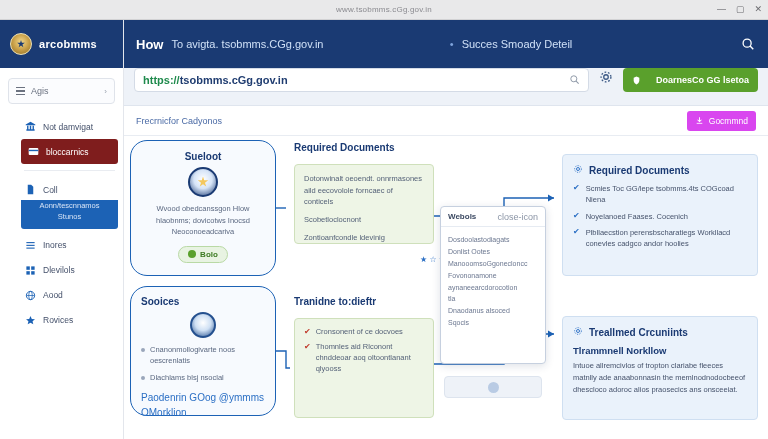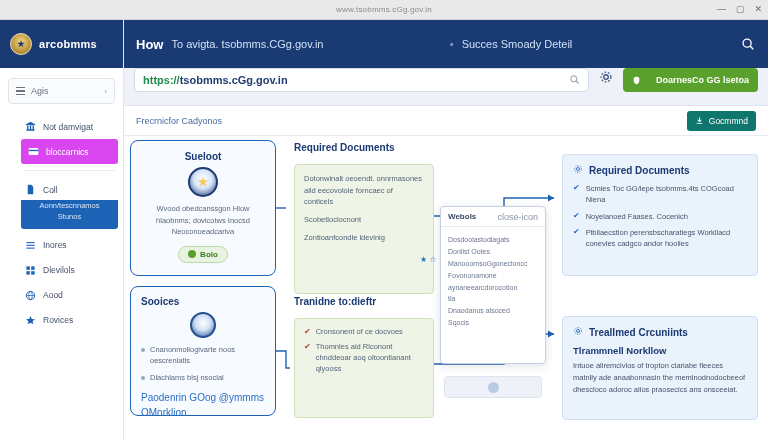--- a/index.html
+++ b/index.html
@@ -99,21 +99,21 @@
 
   .sb-list { padding: 6px 0 0 16px; text-align: center; }
   .sb-item {
     display: flex; align-items: center; gap: 7px;
     padding: 7px 9px;
     font-size: 8.5px;
     color: #44506a;
     white-space: nowrap;
   }
   .sb-item.active {
-    background: #d946ef;
+    background: #7f1d1d;
     color: #ffffff;
     border-radius: 3px;
     margin: 0 5px;
     padding: 7px 7px;
   }
   .sb-item .ic {
     width: 11px; height: 11px; flex: 0 0 11px;
     display: inline-flex; align-items: center; justify-content: center;
     color: #1c62b5;
   }
@@ -186,41 +186,41 @@
     height: 30px;
     background: #ffffff;
     border-bottom: 1px solid #e8ecf2;
     display: flex; align-items: center;
     padding: 0 12px;
   }
   .crumb { font-size: 9px; color: #4a6aa5; }
   .dl-btn {
     margin-left: auto;
     height: 20px;
-    background: #0f766e;
+    background: #d946ef;
     color: #fff;
     border-radius: 3px;
     font-size: 8.5px;
     display: flex; align-items: center; gap: 5px;
     padding: 0 8px;
     white-space: nowrap;
   }
 
   
   .canvas {
     flex: 1;
     position: relative;
     background: #ffffff;
     overflow: hidden;
   }
   .canvas > svg.wires { position: absolute; inset: 0; width: 100%; height: 100%; }
 
   .card {
     position: absolute;
-    border-radius: 8px;
+    border-radius: 17px;
     background: #ffffff;
   }
   .card-blue {
     border: 1.5px solid #1c62b5;
     background: #f7fafe;
   }
   .card-hdr {
     font-size: 10px;
     font-weight: bold;
     color: #1a3a73;
@@ -266,21 +266,21 @@
   .bullet-txt { font-size: 7.5px; color: #5b6880; line-height: 1.5; }
   .link-txt { font-size: 10px; color: #2b6fc4; line-height: 1.5; margin-top: 7px; }
 
   
   .panel-green {
     background: #eef5e6;
     border: 1px solid #cfe0bb;
     border-radius: 4px;
     padding: 8px 9px;
   }
-  #panel-required { left: 170px; top: 28px; width: 140px; height: 130px; }
+  #panel-required { left: 170px; top: 28px; width: 140px; height: 80px; }
   #panel-track { left: 170px; top: 182px; width: 140px; height: 100px; }
   .panel-title { font-size: 10px; font-weight: bold; color: #1a3a73; position: absolute; }
   #title-required { left: 170px; top: 6px; }
   #title-track { left: 170px; top: 160px; }
   .p-line { font-size: 7.5px; color: #556278; line-height: 1.55; margin-bottom: 6px; }
   .check-row { display: flex; gap: 5px; align-items: flex-start; margin-bottom: 4px; }
   .check { color: #c0392b; font-size: 8px; line-height: 1.2; flex: 0 0 auto; }
   .check-txt { font-size: 7.5px; color: #556278; line-height: 1.45; }
 
   

